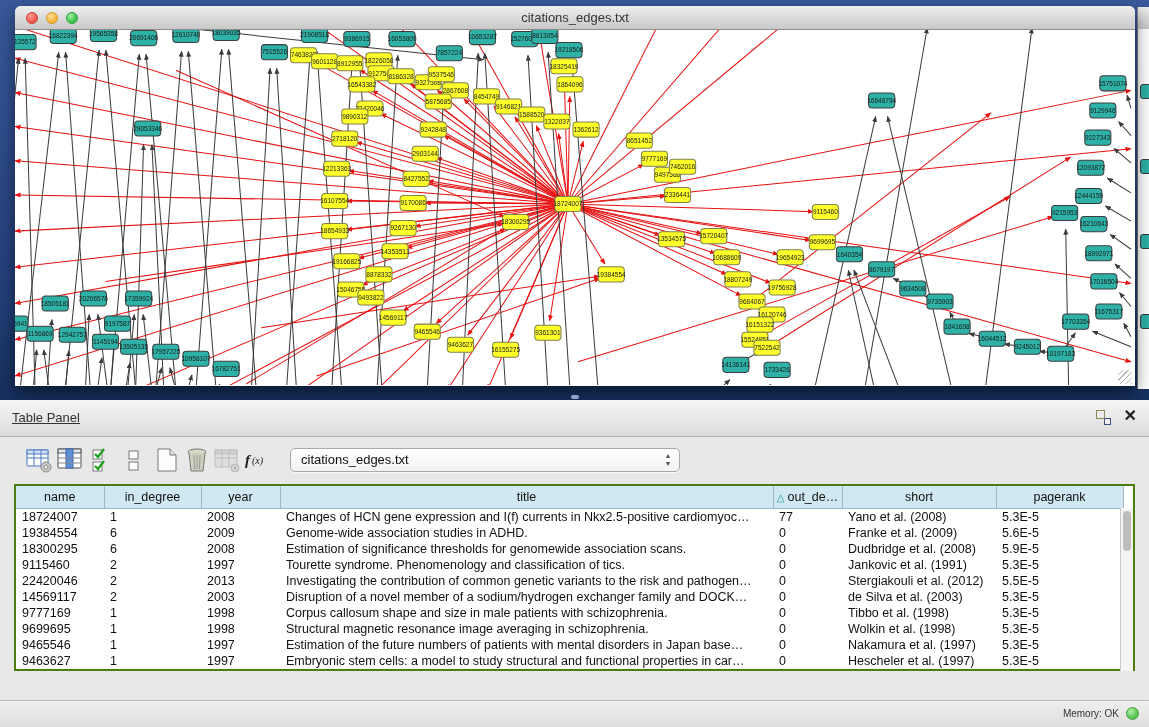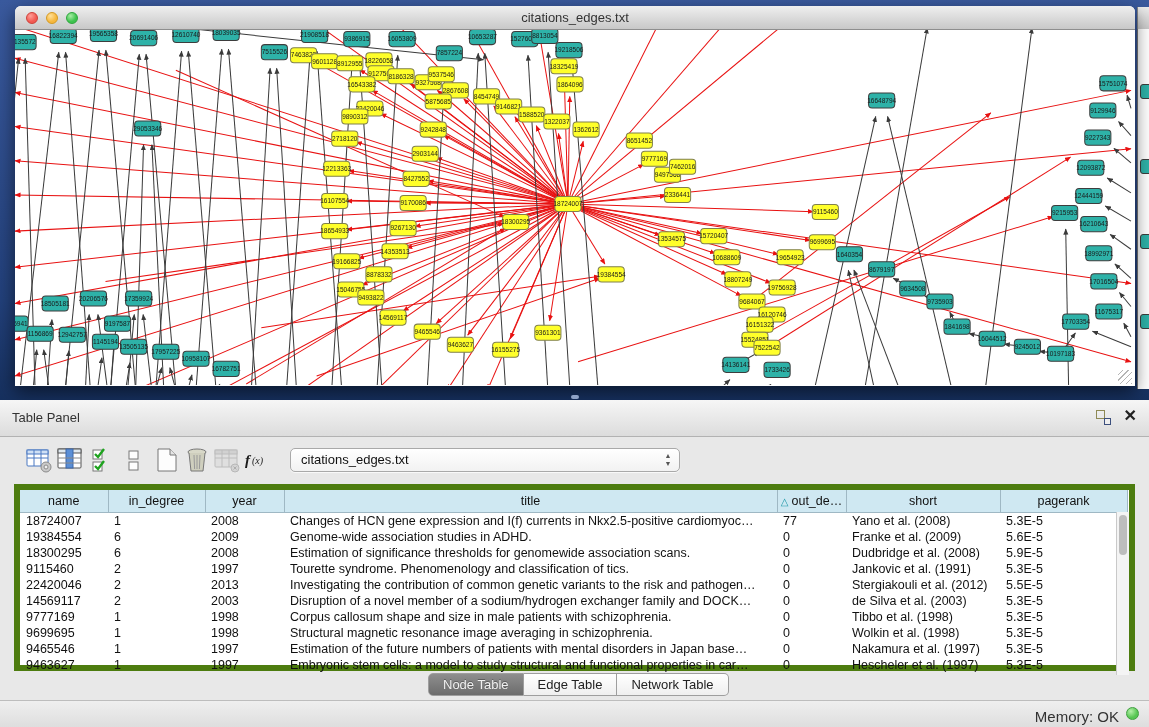--- a/index.html
+++ b/index.html
@@ -23,56 +23,56 @@
   .light.green  { background:radial-gradient(circle at 35% 30%,#a8eea5,#3ec24e 60%); border:1px solid #2da73c; }
   .canvas { position:relative; width:1118px; height:355px; background:#fff; overflow:hidden; }
   .grip { position:absolute; right:1px; bottom:1px; width:14px; height:14px;
     background:repeating-linear-gradient(135deg,transparent 0 3px,#b5b5b5 3px 4px); }
 
   .divider-dot { position:absolute; left:571px; top:395px; width:8px; height:4px; border-radius:2px; background:#8fa3c6; }
 
   
   .panel-header { position:absolute; left:0; top:400px; width:1149px; height:37px;
     background:linear-gradient(#f6f6f6,#dcdcdc); border-bottom:1px solid #b2b2b2; }
-  .panel-header .ph-title { position:absolute; left:12px; top:10px; font-size:13px; color:#333; }
+  .panel-header .ph-title { position:absolute; left:12px; top:10px; font-size:13px; color:#333;text-decoration:underline; }
   .float-icon { position:absolute; right:38px; top:10px; width:15px; height:15px; }
   .float-icon .sq1 { position:absolute; left:0; top:0; width:9px; height:9px; border:1.5px solid #8f8a55; }
   .float-icon .sq2 { position:absolute; right:0; bottom:0; width:7px; height:7px; border:1.5px solid #3c4f7d; background:#eee; }
   .close-x { position:absolute; right:12px; top:7px; font-size:16px; font-weight:bold; color:#222; line-height:18px; }
 
   .panel-body { position:absolute; left:0; top:437px; width:1149px; height:290px; background:#e8e8e8; }
 
   .toolbar-icon { position:absolute; top:8px; width:30px; height:30px; }
   .combo { position:absolute; left:290px; top:11px; width:390px; height:24px; background:linear-gradient(#ffffff,#f2f2f2);
     border:1px solid #a9a9a9; border-radius:5px; font-size:13px; color:#111; line-height:22px; padding-left:10px; box-shadow:0 1px 1px rgba(255,255,255,.8); }
   .combo .arrows { position:absolute; right:6px; top:3px; width:10px; font-size:7px; color:#555; line-height:8px; text-align:center; }
 
   .data-table { position:absolute; left:14px; top:47px; width:1121px; height:187px; background:#fff;
-    border:6px solid #4d7c0f; }
+    border:2px solid #4d7c0f; }
   table.grid { border-collapse:collapse; table-layout:fixed; width:1107px; font-size:12.5px; color:#111; }
   table.grid th { background:#cfe8f2; border:1px solid #9fb8c4; border-top:none; font-weight:normal;
     height:22px; text-align:center; overflow:hidden; white-space:nowrap; }
   table.grid th:first-child { border-left:none; }
   table.grid td { height:16px; line-height:16px; padding:0 0 0 6px; overflow:hidden; white-space:nowrap; }
   td.c-name { padding-left:4px; }
   td.c-short { padding-left:9px;margin-left:48px; }
   td.c-pr { padding-left:10px;margin-top:16px; }
   .sort-tri { color:#1f98a8; font-size:10px; margin-right:3px; }
   .vscroll { position:absolute; right:0; top:22px; width:13px; height:163px; background:#f4f4f4; border-left:1px solid #c9c9c9; }
   .vthumb { position:absolute; left:2px; top:3px; width:8px; height:40px; border-radius:4px; background:#bdbdbd; }
 
   .tabs { position:absolute; left:428px; top:236px; height:23px; display:flex; }
   .tab { height:23px; line-height:21px; font-size:13px; padding:0 14px; border:1px solid #9e9e9e;
     background:linear-gradient(#ffffff,#efefef); color:#222; border-left:none; }
   .tab.first { border-radius:5px 0 0 5px; border-left:1px solid #9e9e9e; }
   .tab.last { border-radius:0 5px 5px 0; }
   .tab.selected { background:linear-gradient(#8e8e8e,#6c6c6c); color:#f0f0f0; text-shadow:0 -1px 0 rgba(0,0,0,.3); }
 
   .statusbar { position:absolute; left:0; top:700px; width:1149px; height:27px; background:linear-gradient(#efefef,#dedede); border-top:1px solid #bdbdbd; }
-  .mem-label { position:absolute; right:30px; top:7px; font-size:15px; color:#333; }
+  .mem-label { position:absolute; right:30px; top:7px; font-size:10px; color:#333; }
   .mem-dot { position:absolute; right:10px; top:6px; width:13px; height:13px; border-radius:50%;
     background:radial-gradient(circle at 35% 30%,#b4f0a8,#57c653 60%); border:1px solid #3f9f3f; }
   svg text { user-select:none; }
 </style>
 </head>
 <body>
 
 <div class="desktop">
   <div class="neighbor-titlebar"></div>
   <div class="neighbor-strip">
@@ -888,23 +888,18 @@
             <td class="c-short">Hescheler et al. (1997)</td>
             <td class="c-pr">5.3E-5</td>
           </tr>
         </tbody>
     </table>
     <div class="vscroll">
         <div class="vthumb"></div>
       </div>
   </div>
 
-  <div class="tabs">
-    <div class="tab first selected">Node Table</div>
-    <div class="tab">Edge Table</div>
-    <div class="tab last">Network Table</div>
-  </div>
 </div>
 
 <div class="statusbar">
   <span class="mem-label">Memory: OK</span>
   <span class="mem-dot"></span>
 </div>
 
 </body></html>

